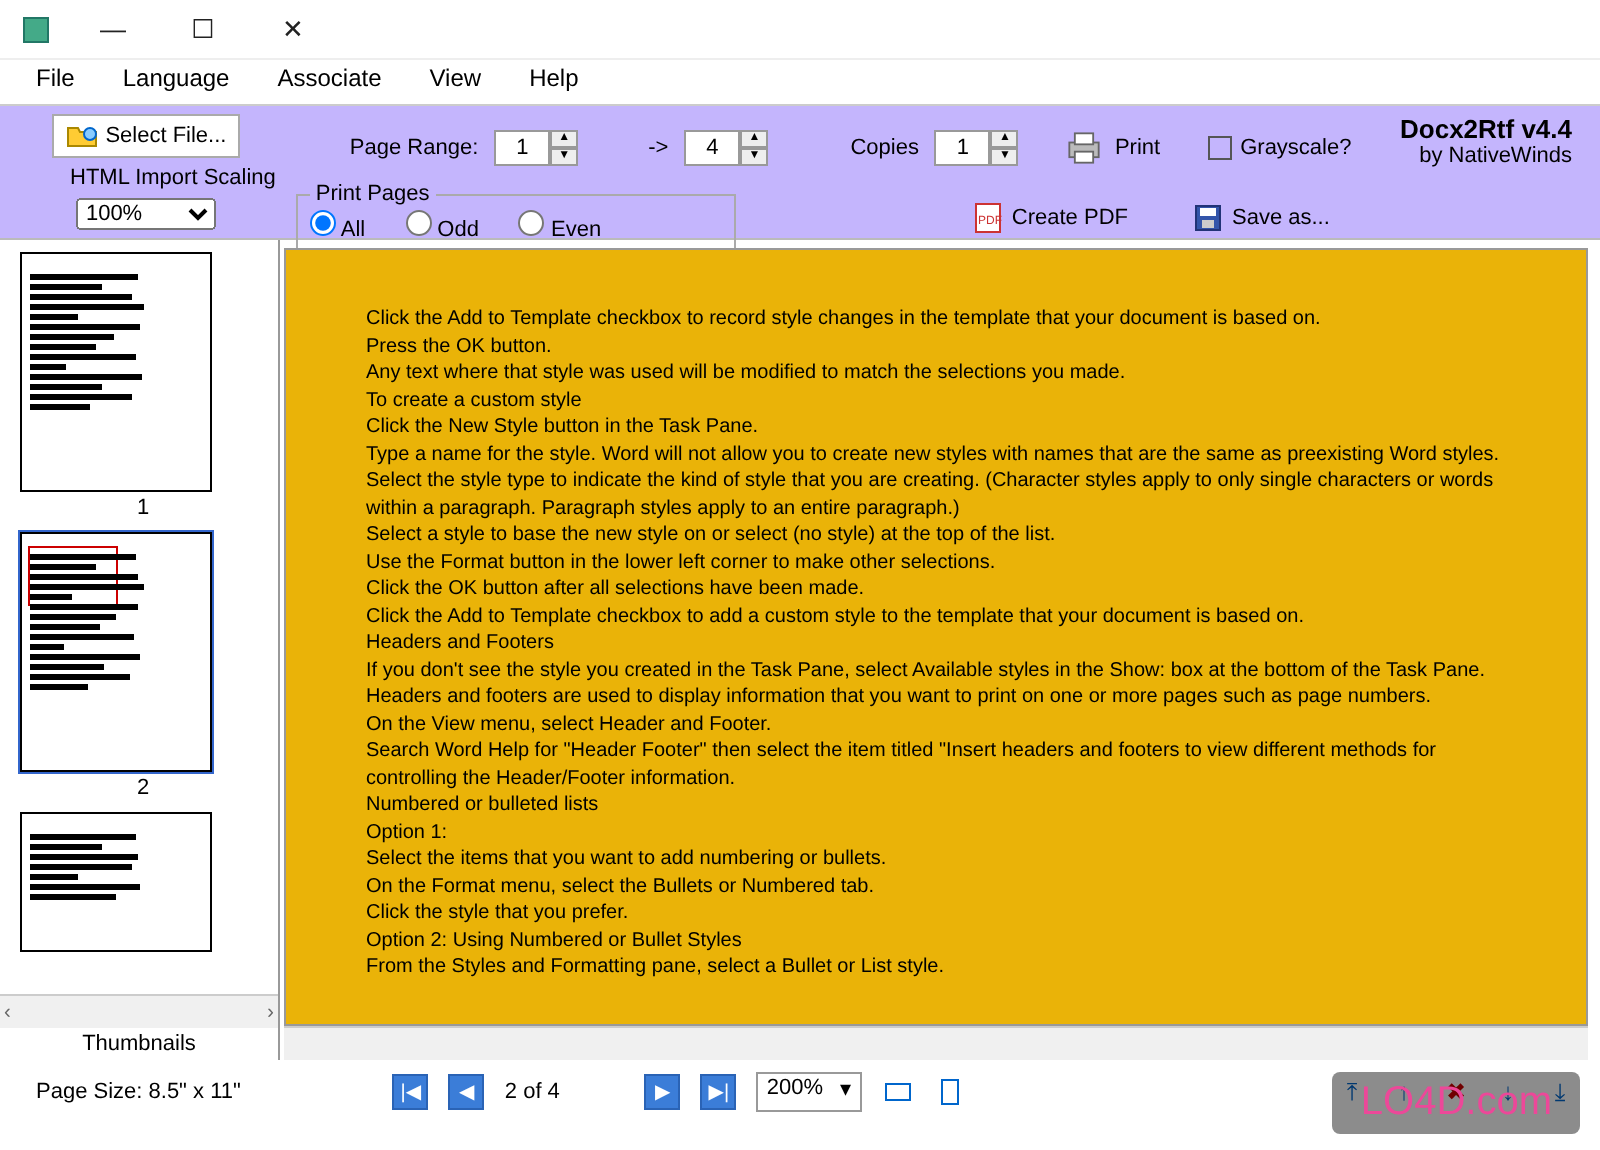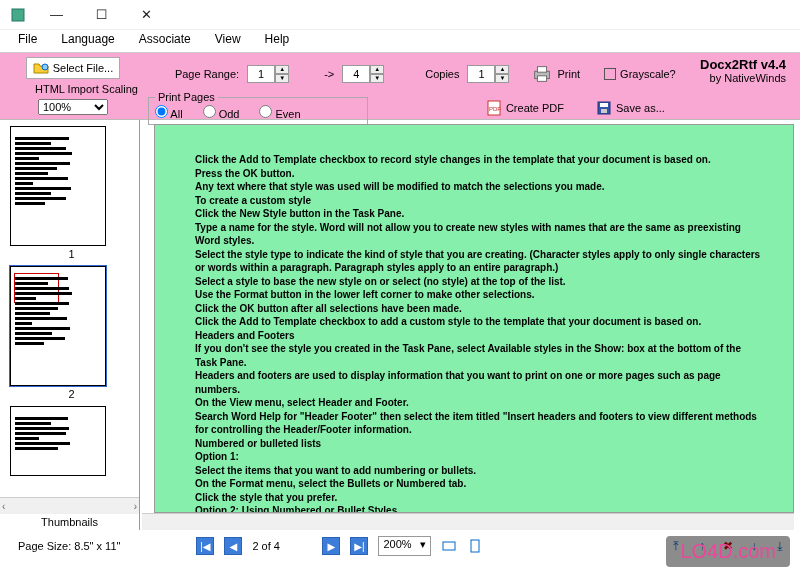--- a/index.html
+++ b/index.html
@@ -4,21 +4,21 @@
 <style>
   * { box-sizing: border-box; margin: 0; padding: 0; font-family: "Segoe UI", Tahoma, sans-serif; }
   body { width: 800px; height: 575px; background: #fff; overflow: hidden; position: relative; }
   .titlebar { height: 30px; display: flex; align-items: center; border-bottom: 1px solid #eee; }
   .titlebar .icon { width: 16px; height: 16px; margin: 0 8px 0 10px; }
   .titlebar .title { font-size: 12px; flex: 1; color: #000; }
   .winctrls { display: flex; }
   .winctrls div { width: 45px; height: 30px; display: flex; align-items: center; justify-content: center; font-size: 13px; color: #222; }
   .menubar { height: 22px; display: flex; align-items: flex-start; padding-left: 8px; gap: 4px; font-size: 12px; }
   .menubar span { padding: 2px 10px; cursor: default; }
-  .toolbar { height: 68px; border-top: 1px solid #ccc; border-bottom: 1px solid #bbb; background: #f9a8d4; display: flex; padding: 4px 8px; gap: 10px; font-size: 11px; }
+  .toolbar { height: 68px; border-top: 1px solid #ccc; border-bottom: 1px solid #bbb; background: #c4b5fd; display: flex; padding: 4px 8px; gap: 10px; font-size: 11px; }
   .leftcol { display: flex; flex-direction: column; align-items: center; gap: 4px; }
   .btn { background: #fff; border: 1px solid #aaa; padding: 2px 6px; display: inline-flex; align-items: center; gap: 4px; font-size: 11px; cursor: default; }
   .label { font-size: 11px; padding-left: 27px; }
   .spinner { display: inline-flex; align-items: center; }
   .spinner input { width: 28px; height: 18px; font-size: 11px; text-align: center; border: 1px solid #999; }
   .spinarrows { display: flex; flex-direction: column; }
   .spinarrows div { width: 14px; height: 9px; border: 1px solid #999; background: #eee; font-size: 6px; line-height: 6px; text-align: center; }
   fieldset { border: 1px solid #aaa; padding: 2px 6px 4px; }
   fieldset legend { font-size: 11px; padding: 0 3px; }
   .radio-row { display: flex; gap: 20px; font-size: 11px; align-items: center; }
@@ -35,21 +35,21 @@
   .thumb { width: 96px; height: 120px; border: 1px solid #000; background: #fff; margin-bottom: 2px; position: relative; }
   .thumb.sel { outline: 1px solid #36c; }
   .thumb .mini { position: absolute; left: 4px; right: 30px; top: 10px; bottom: 10px; }
   .thumb .mini div { height: 3px; background: #000; margin-bottom: 2px; }
   .thumbnum { text-align: center; font-size: 11px; margin-bottom: 6px; }
   .thumbscroll { height: 17px; background: #f0f0f0; border-top: 1px solid #ccc; display:flex; justify-content:space-between; font-size:10px; padding:0 2px; align-items:center; color:#666;}
   .thumblabel { text-align: center; font-size: 11px; padding: 2px 0; }
   .pagesize { font-size: 11px; padding: 2px 6px; }
 
   .preview { flex: 1; display: flex; flex-direction: column; }
-  .previewscroll { flex:1; overflow:auto; border: 1px solid #999; margin: 4px 6px 0 14px; background:#86efac;font-weight:bold; }
+  .previewscroll { flex:1; overflow:auto; border: 1px solid #999; margin: 4px 6px 0 2px; background:#eab308; }
   .doc { padding: 28px 30px 30px 40px; font-size: 10px; line-height: 1.35; color:#000; }
   .doc p { font-size: 10px; }
   .hscroll { height:17px; background:#f0f0f0; border-top:1px solid #ccc; margin:0 6px 0 2px; }
 
   .statusbar { height: 32px; display: flex; align-items: center; padding: 0 12px; gap: 10px; font-size: 11px; }
   .navbtn { width: 18px; height: 18px; background:#3b7dd8; display:inline-flex; align-items:center; justify-content:center; color:#fff; font-size:10px; border:1px solid #2a63b5;}
   .zoomsel { border:1px solid #999; font-size:11px; height:20px; padding:1px 18px 1px 4px; background:#fff; position:relative;}
   .small-ico { width:16px; height:16px; display:inline-flex; align-items:center; justify-content:center; font-size:12px; }
   .watermark { position:absolute; right:10px; bottom:8px; background:rgba(0,0,0,0.45); color:#ec4899; font-size:20px; font-weight:normal; padding:4px 14px; border-radius:4px; }
   select.scale { font-size:11px; height:20px; width:70px; }

